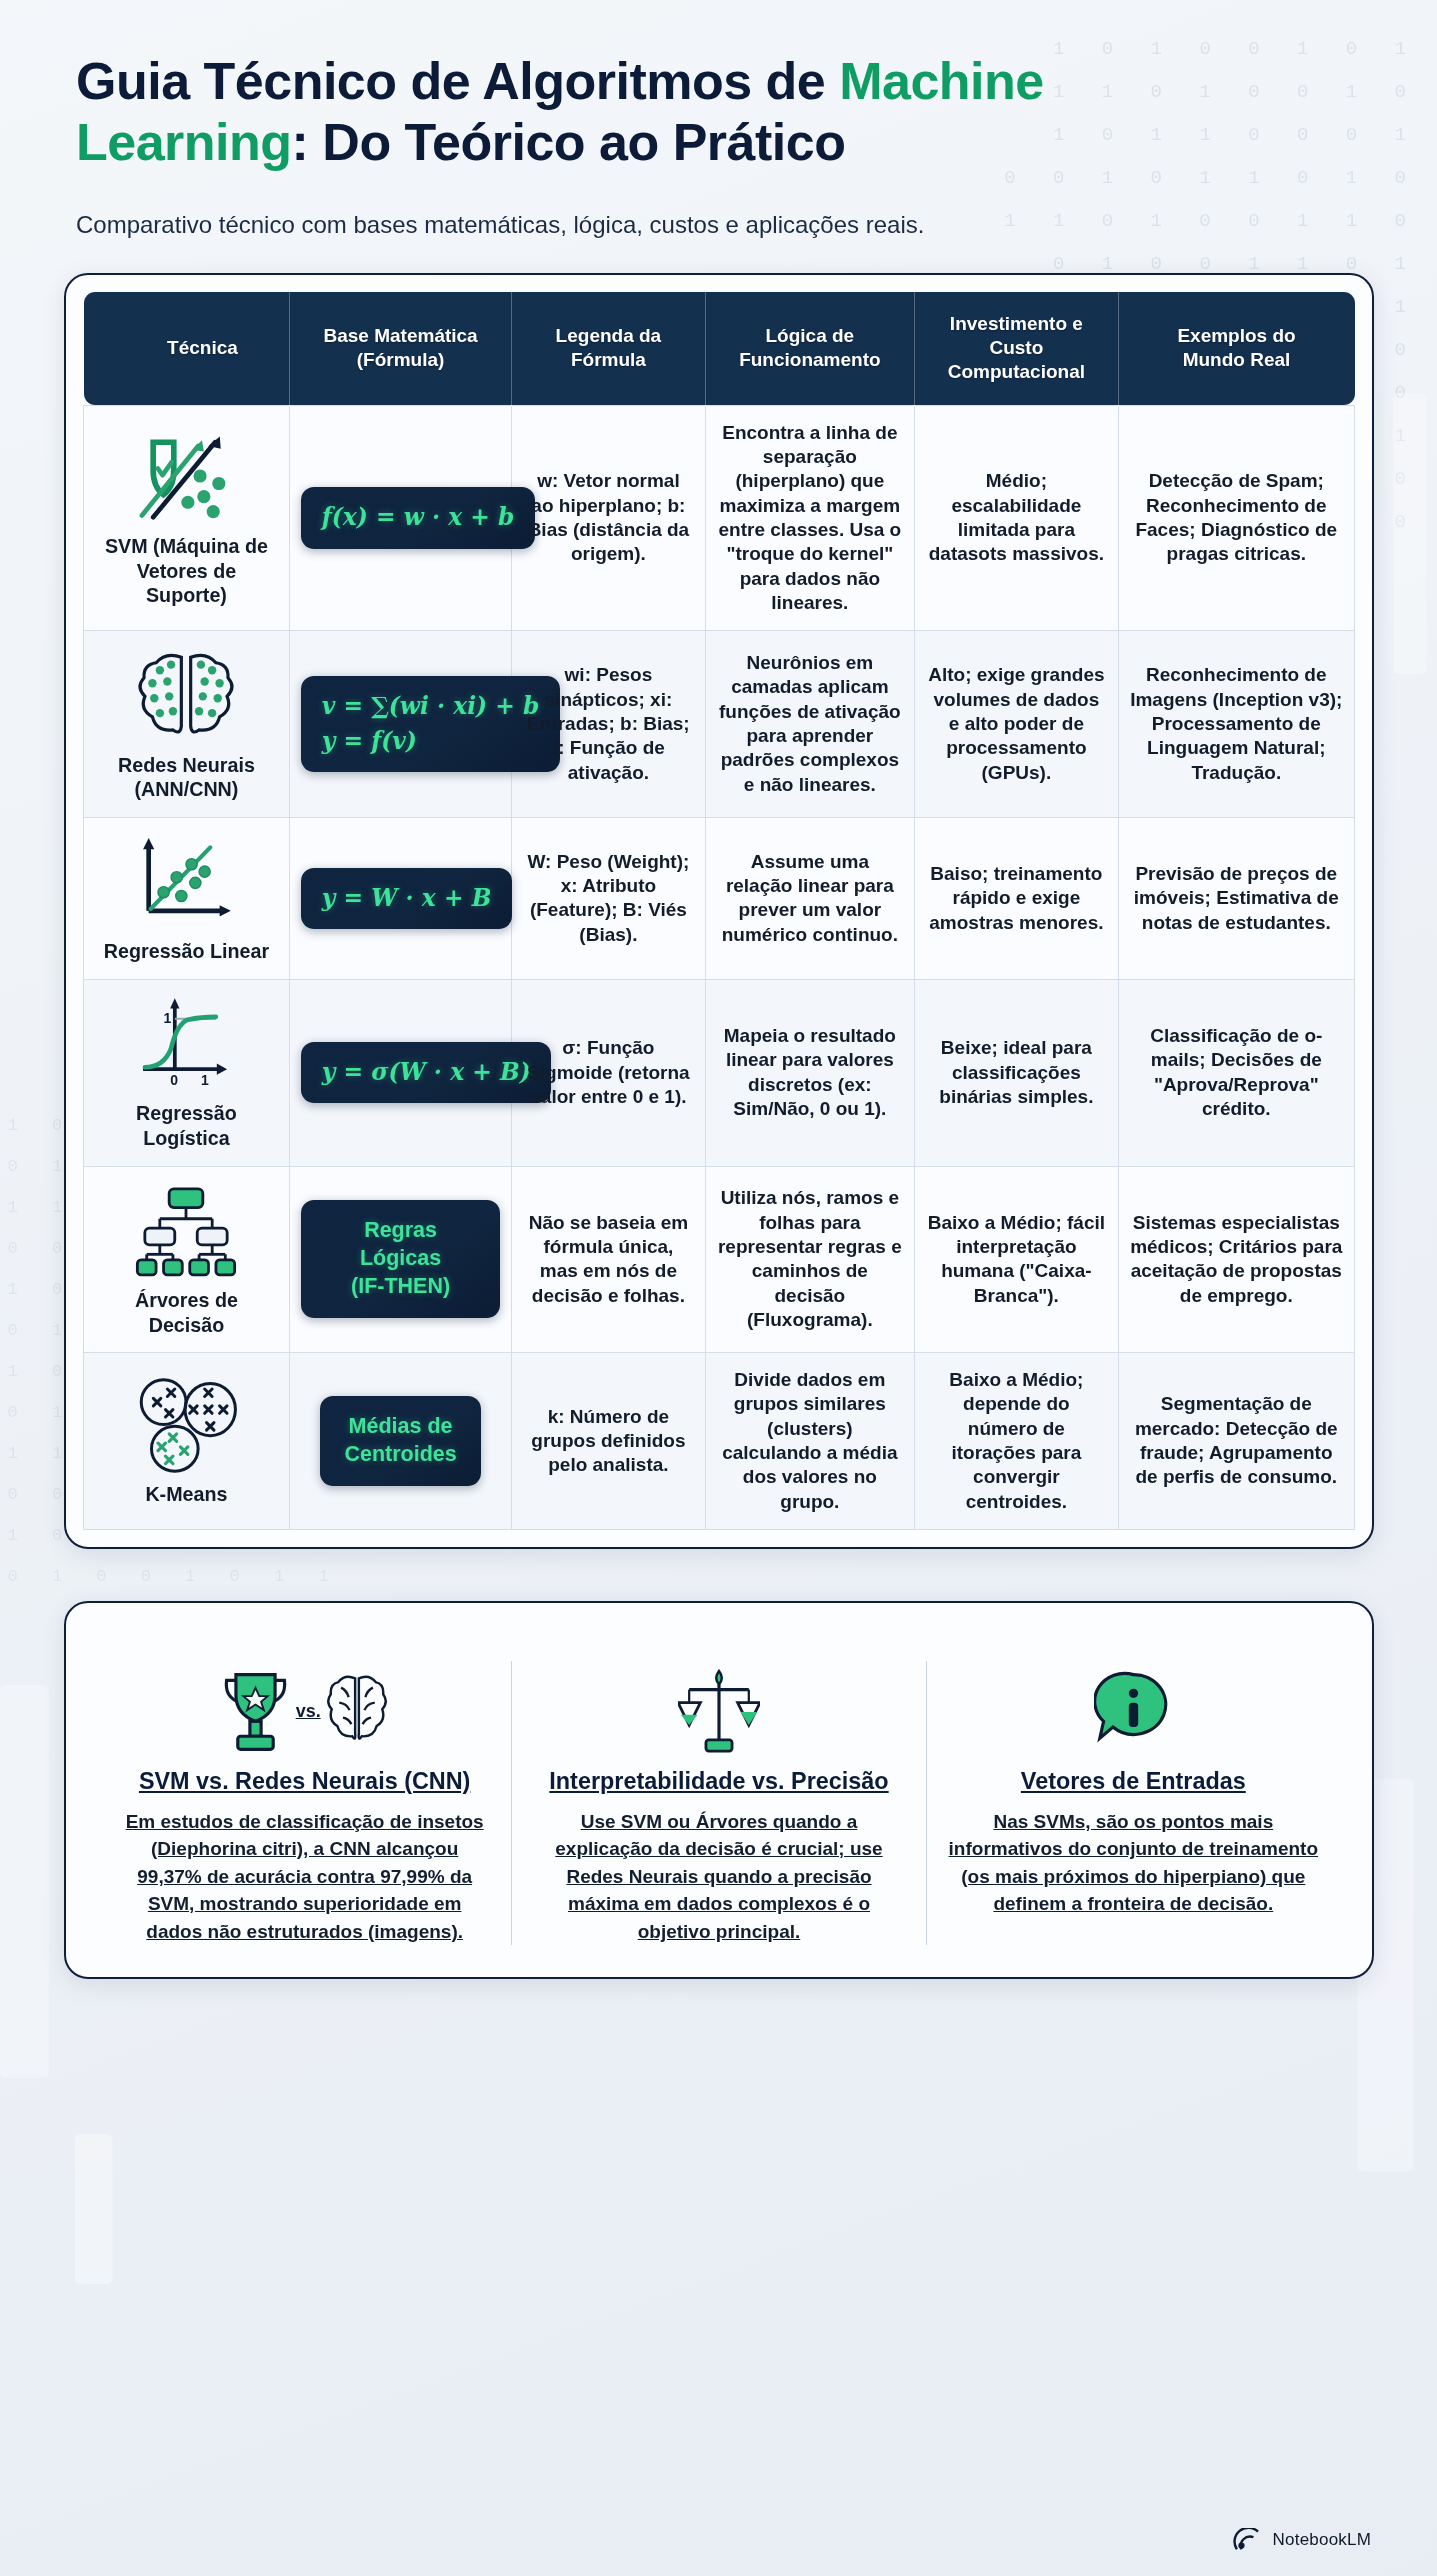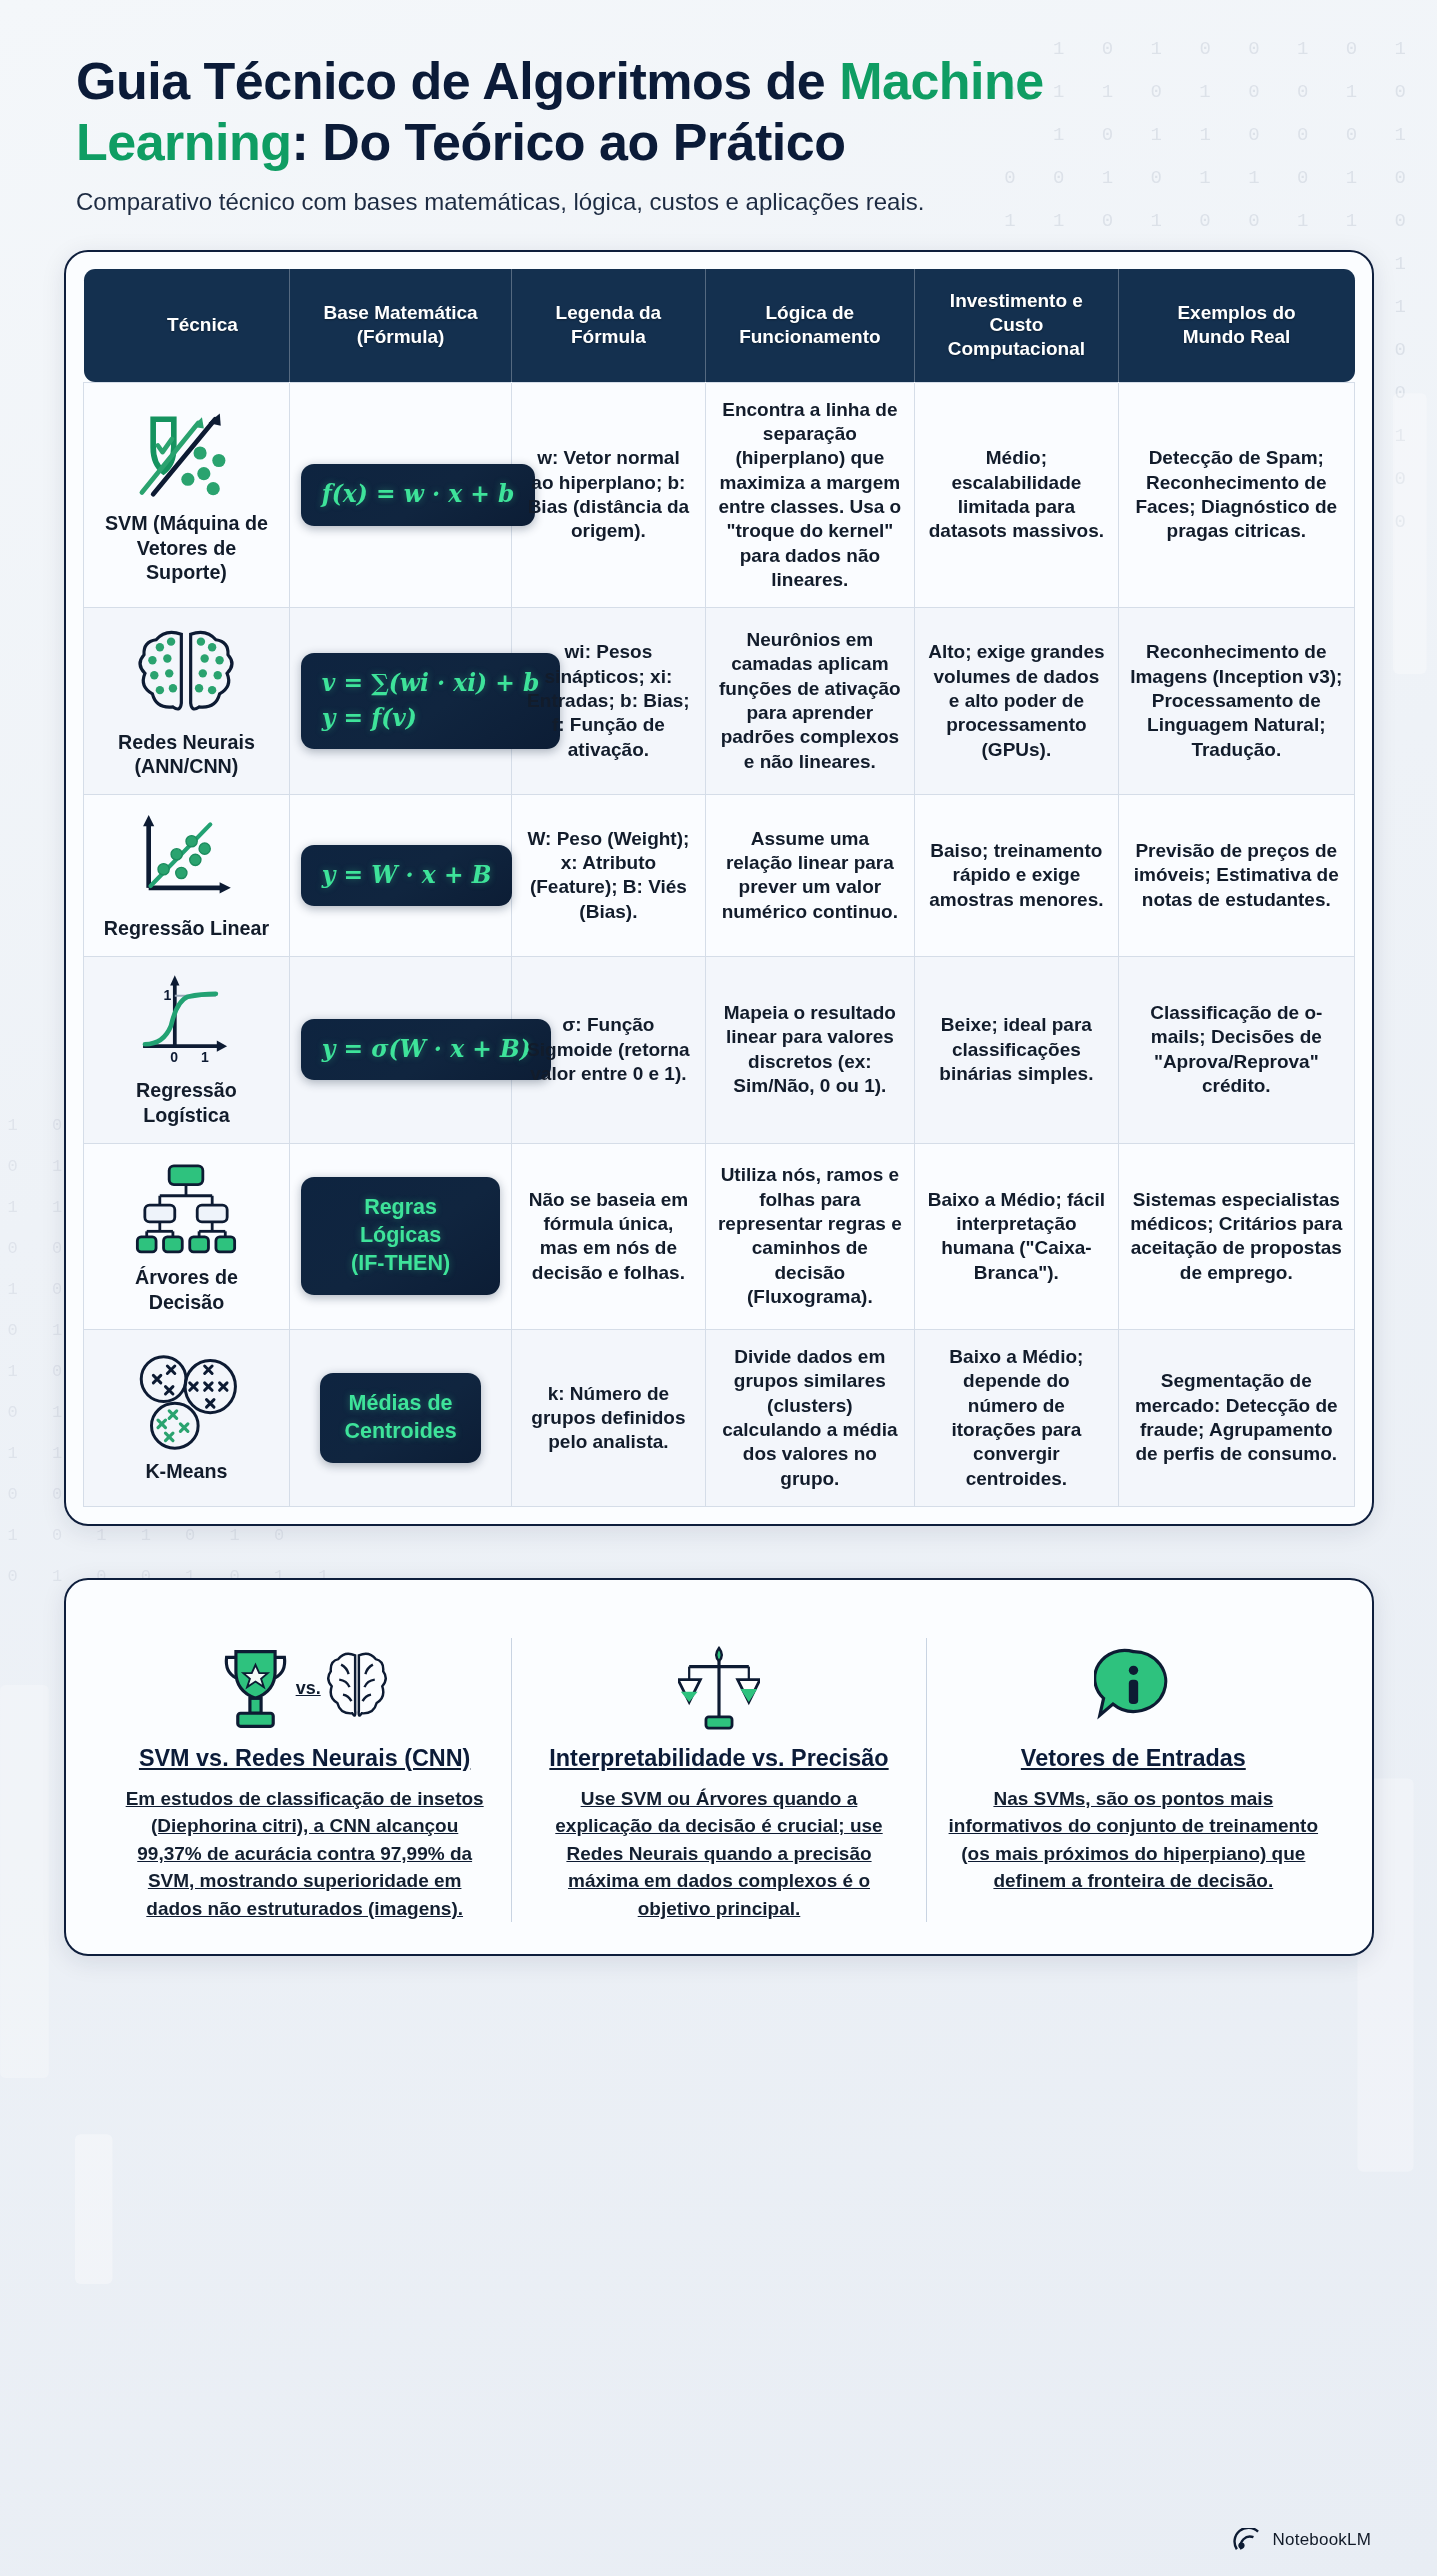--- a/index.html
+++ b/index.html
@@ -62,21 +62,21 @@
   }
   .title {
     font-size: 52px;
     font-weight: bold;
     line-height: 1.18;
     letter-spacing: -0.5px;
     color: #0b1b38;
   }
   .title .green { color: #0f9d63; }
   .subtitle {
-    margin-top: 14px;
+    margin-top: 37px;
     font-size: 24px;
     color: #1d2b42;
     font-weight: 400;
   }
 
   
   .table-card {
     position: relative;
     z-index: 3;
     margin: 34px 64px 0 64px;

